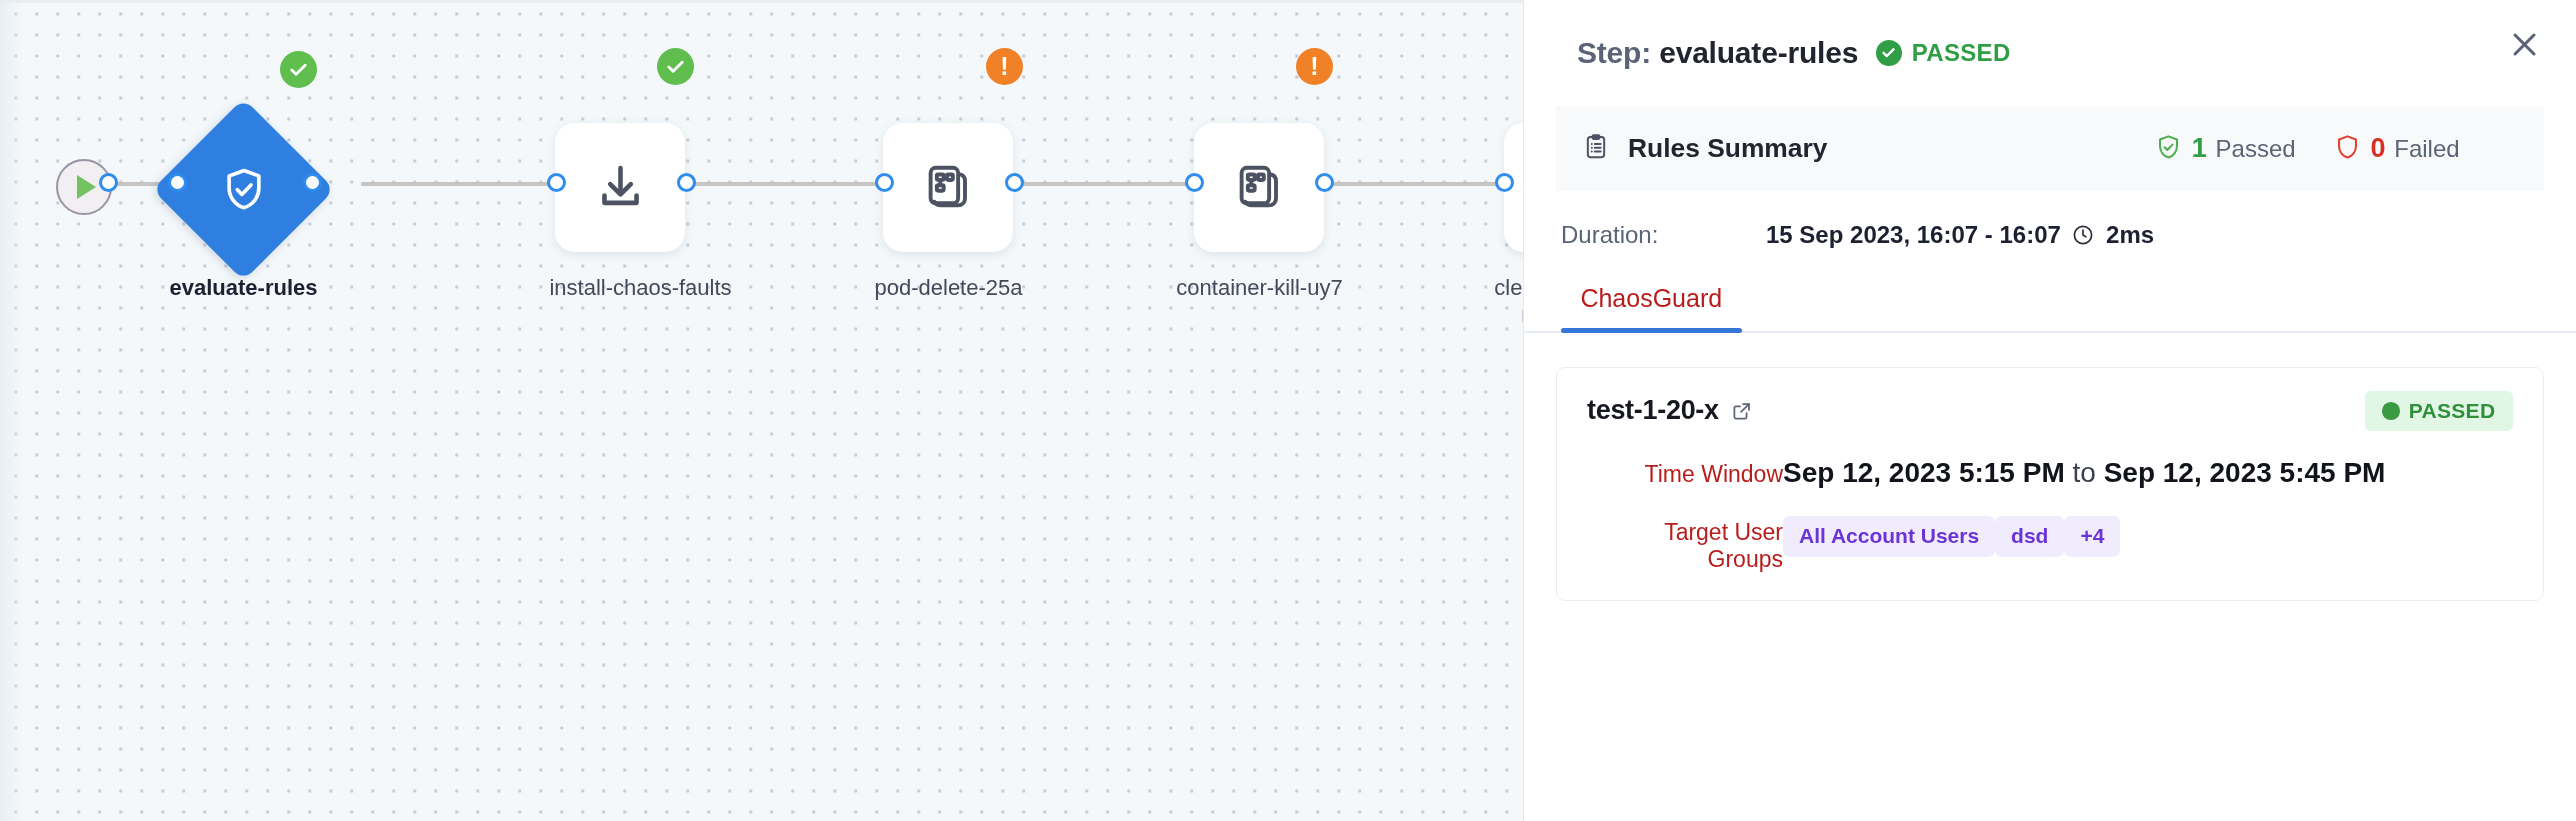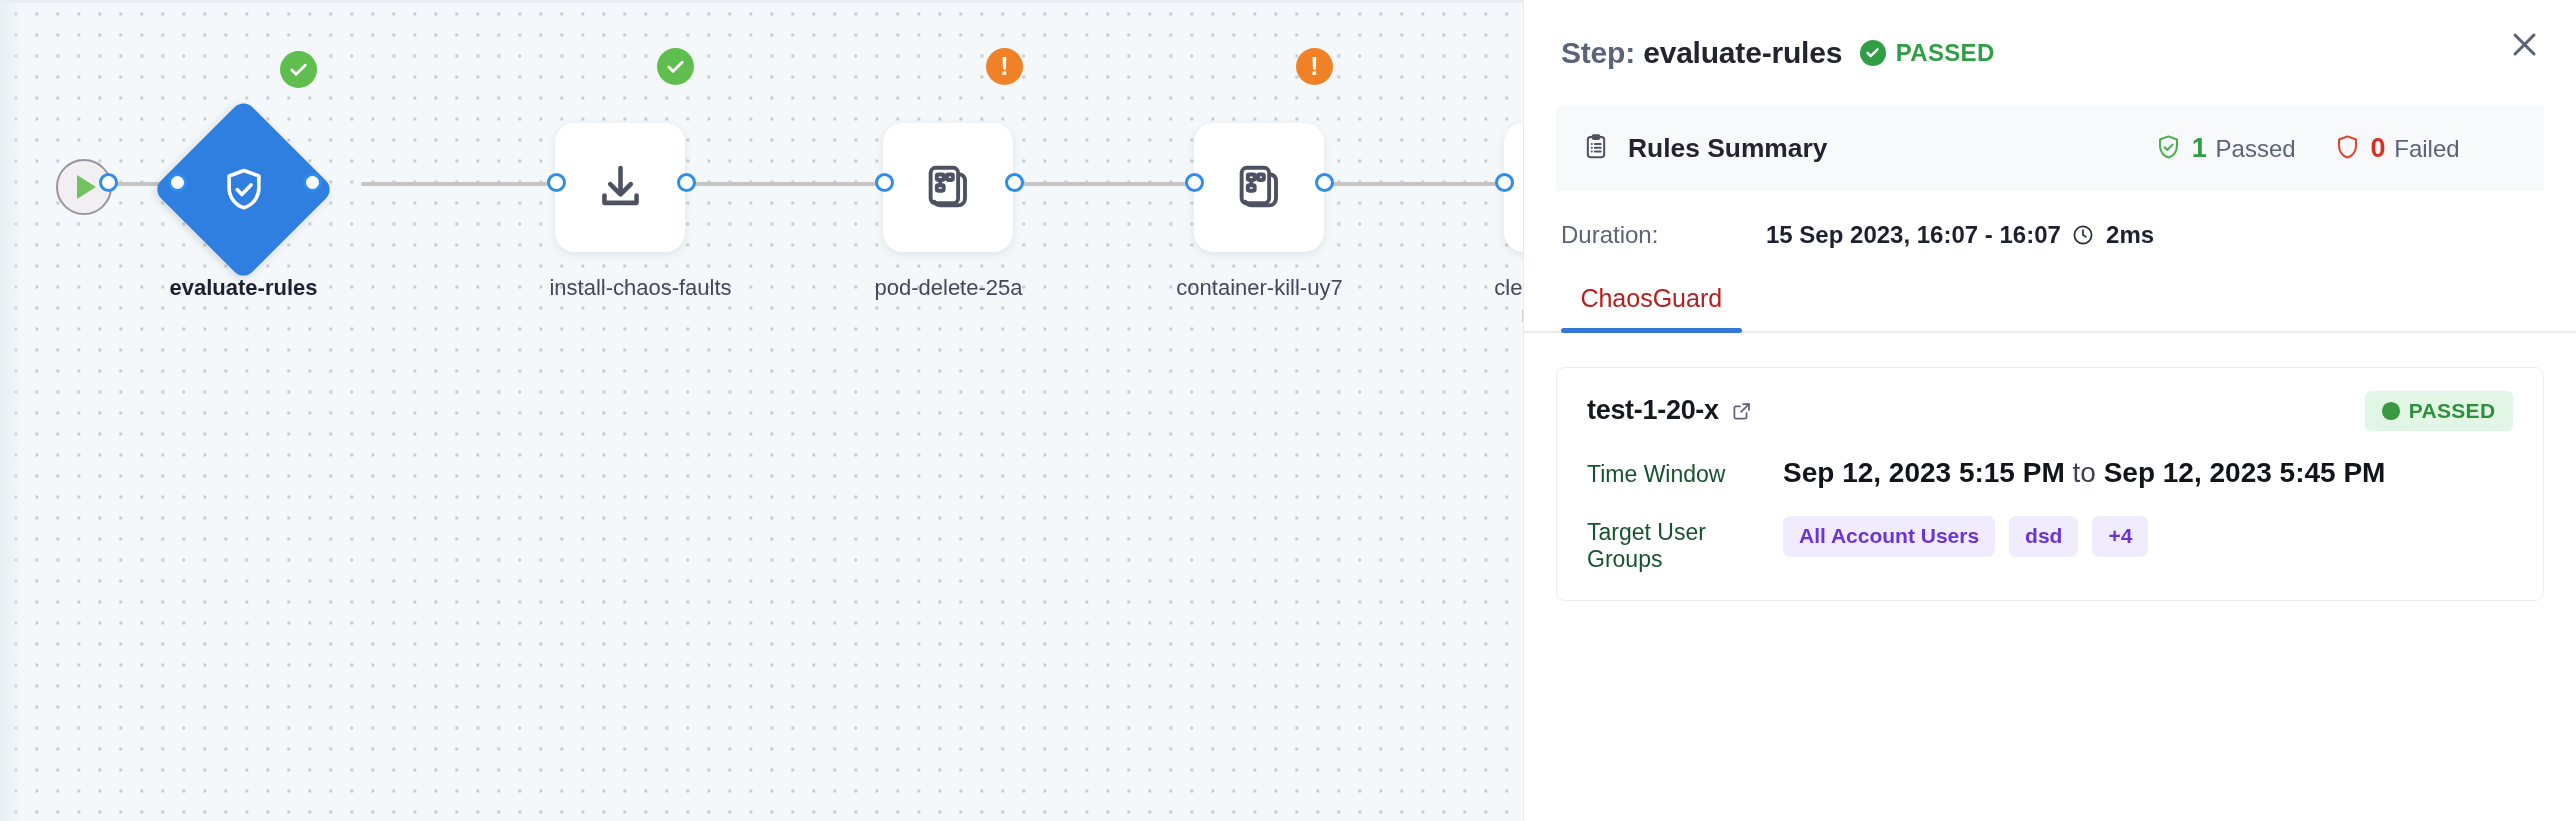--- a/index.html
+++ b/index.html
@@ -104,21 +104,21 @@
     border-left: 1.8px solid #e6eaf0;
     overflow: hidden;
   }
   .panel-head {
     position:relative; height: 106px;
     display:flex; align-items:center; padding: 0 35px 0 37px;
   }
   .panel-title {
     font-size: 30px; color:#22252f; font-weight: 600; letter-spacing:-0.2px;
   }
-  .panel-title .lbl { color:#5b6377; font-weight:600; }
+  .panel-title .lbl { color:#5b6377; font-weight:600;margin-left:16px; }
   .status-pill {
     display:flex; align-items:center; gap: 9.7px; margin-left: 17.6px;
   }
   .chk-circle {
     width: 26.4px; height:26.4px; border-radius:50%; background:#2f9e44;
     display:flex; align-items:center; justify-content:center;
   }
   .status-text { font-size: 24px; color:#2f9e44; font-weight:600; letter-spacing:0.3px;}
   .close-btn {
     position:absolute; right: 26.4px; top: 19.4px;
@@ -167,27 +167,27 @@
   .tc-name { font-size: 27px; color:#16181f; font-weight:700; letter-spacing:-0.3px; }
   .ext-ico { margin-left: 12.3px; display:inline-flex; color:#5b6377; }
   .tc-badge {
     margin-left:auto; background:#e2f6e5; border-radius: 6.2px;
     padding: 8px 17.6px; display:flex; align-items:center; gap: 8.8px;
   }
   .tc-dot { width: 17.6px; height: 17.6px; border-radius:50%; background:#3a9a42; }
   .tc-badge-text { font-size: 21px; color:#2f8f3a; font-weight:700; letter-spacing:0.3px; }
 
   .tc-row { display:flex; margin-top: 26.4px; }
-  .tc-key { width: 196px; font-size: 23px; color:#14532d; padding-top: 3.5px; }
+  .tc-key { width: 196px; font-size: 23px; color:#b91c1c; padding-top: 3.5px; text-align: right; }
   .tc-val { flex:1; }
   .tw-main { font-size: 28px; color:#12141c; font-weight:700; }
   .tw-main .to { font-weight:400; color:#3b4050; }
   .tw-sub { font-size: 23px; color:#3b4050; margin-top: 10.6px; display:flex; align-items:center; gap: 12.3px;}
   .tw-sep { color:#aeb4c2; }
-  .chips { display:flex; gap: 14px; align-items:flex-end; }
+  .chips { display:flex; align-items:flex-end; }
   .chip {
     background:#f1ecfd; color:#6b34d6; font-size: 21px; font-weight:600;
     border-radius: 7px; padding: 8.8px 16px;
   }
 </style>
 </head>
 <body>
 
 <div id="root">
 

